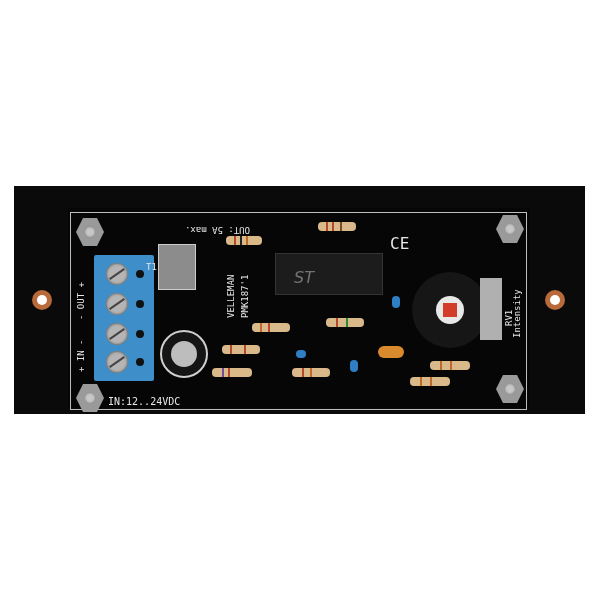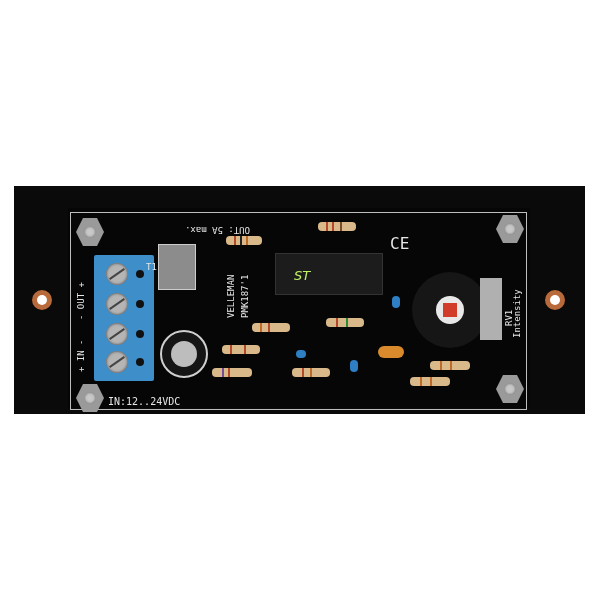--- a/index.html
+++ b/index.html
@@ -62,21 +62,21 @@
 </div>
 
 <div class="tab"></div>
 <div class="txt" style="left:146px;top:238px;margin-top:24px;">T1</div>
 <div class="elcap"></div>
 
 <div class="txt vert" style="left:226px;top:318px;">VELLEMAN</div>
 <div class="txt vert" style="left:240px;top:318px;">PMK187'1</div>
 
 <div class="ic">
-  <div class="txt" style="left:18px;top:14px;color:#bef264;font-size:13px;font-style:italic;font-family:'DejaVu Sans',sans-serif;">ST</div>
+  <div class="txt" style="left:18px;top:14px;color:#737373;font-size:16px;font-style:italic;font-family:'DejaVu Sans',sans-serif;">ST</div>
 </div>
 
 <div class="res" style="left:226px;top:236px;width:36px;">
     <div class="band" style="left:8px;background:#b5482a"></div>
     <div class="band" style="left:14px;background:#222"></div>
     <div class="band" style="left:20px;background:#c06a2a"></div>
   </div>
 <div class="res" style="left:318px;top:222px;width:38px;">
     <div class="band" style="left:8px;background:#b5482a"></div>
     <div class="band" style="left:14px;background:#b5482a"></div>

